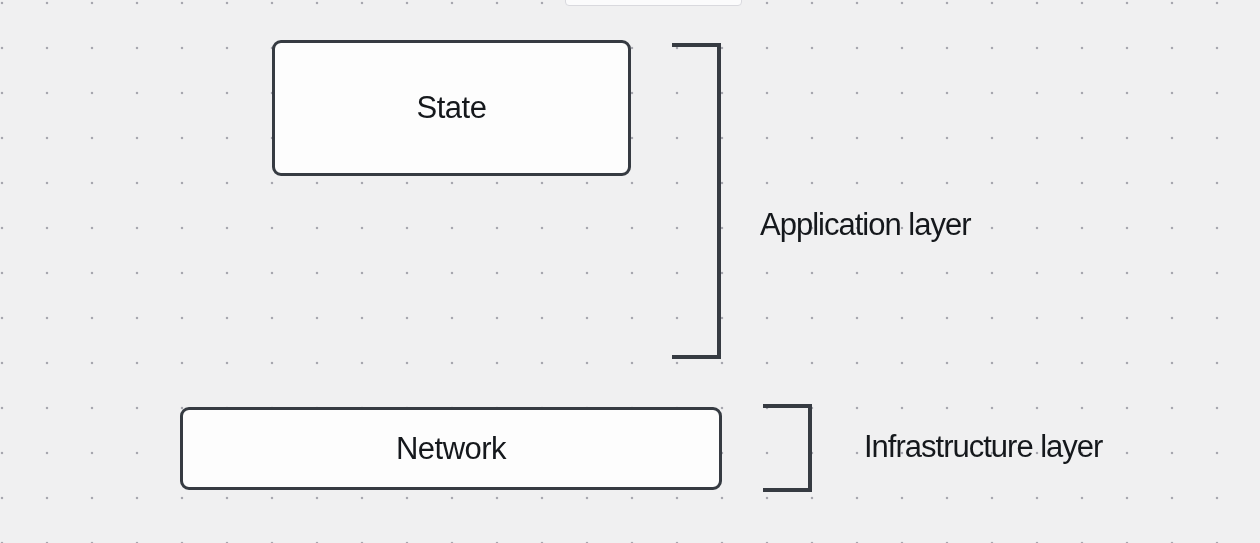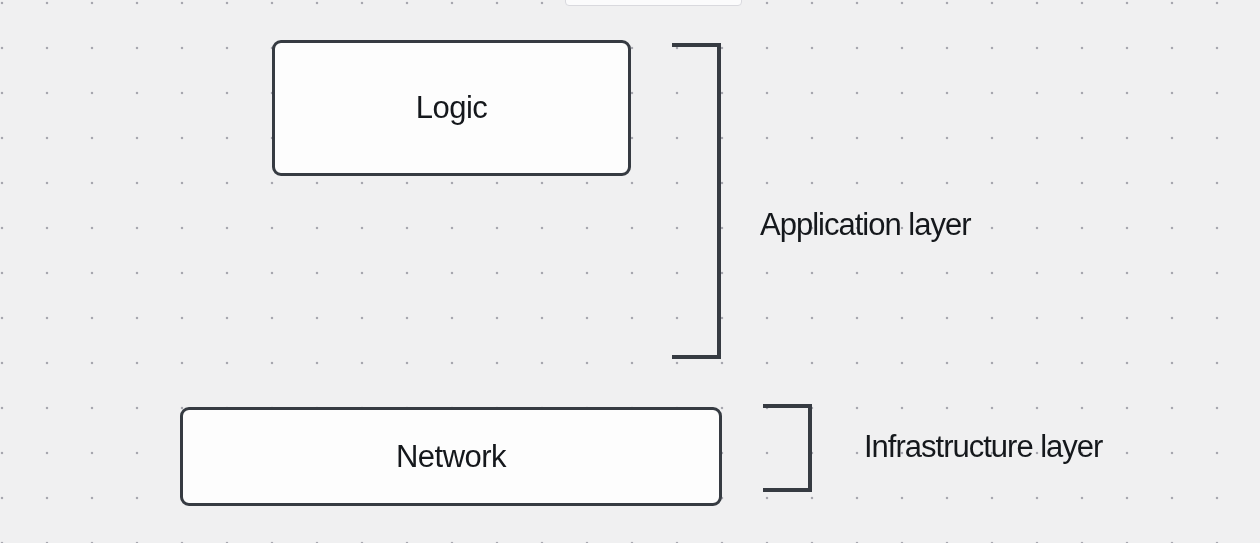--- a/index.html
+++ b/index.html
@@ -29,21 +29,21 @@
     justify-content: center;
   }
   .node-label {
     font-size: 31px;
     letter-spacing: -0.5px;
     color: #15181c;
     white-space: nowrap;
   }
   .node-logic   { left: 272px; top: 40px;  width: 359px; height: 136px; }
   .node-state   { left: 272px; top: 223px; width: 360px; height: 135px; }
-  .node-network { left: 180px; top: 407px; width: 542px; height: 99px;  }
+  .node-network { left: 180px; top: 407px; width: 542px; height: 83px;  }
 
   .bracket {
     position: absolute;
     box-sizing: border-box;
     border-top: 4px solid #363b42;
     border-right: 4px solid #363b42;
     border-bottom: 4px solid #363b42;
   }
   .bracket-application    { left: 672px; top: 43px;  width: 49px; height: 316px; }
   .bracket-infrastructure { left: 763px; top: 404px; width: 49px; height: 88px;  }
@@ -74,21 +74,21 @@
   }
 </style>
 </head>
 <body>
 
 <div class="canvas">
 
   <div class="partial-shape-top"></div>
 
   <div class="node node-logic">
-    <span class="node-label">Logic</span>
+    <span class="node-label">State</span>
   </div>
 
 
   <div class="node node-network">
     <span class="node-label">Network</span>
   </div>
 
   <div class="bracket bracket-application"></div>
   <div class="bracket bracket-infrastructure"></div>
 

